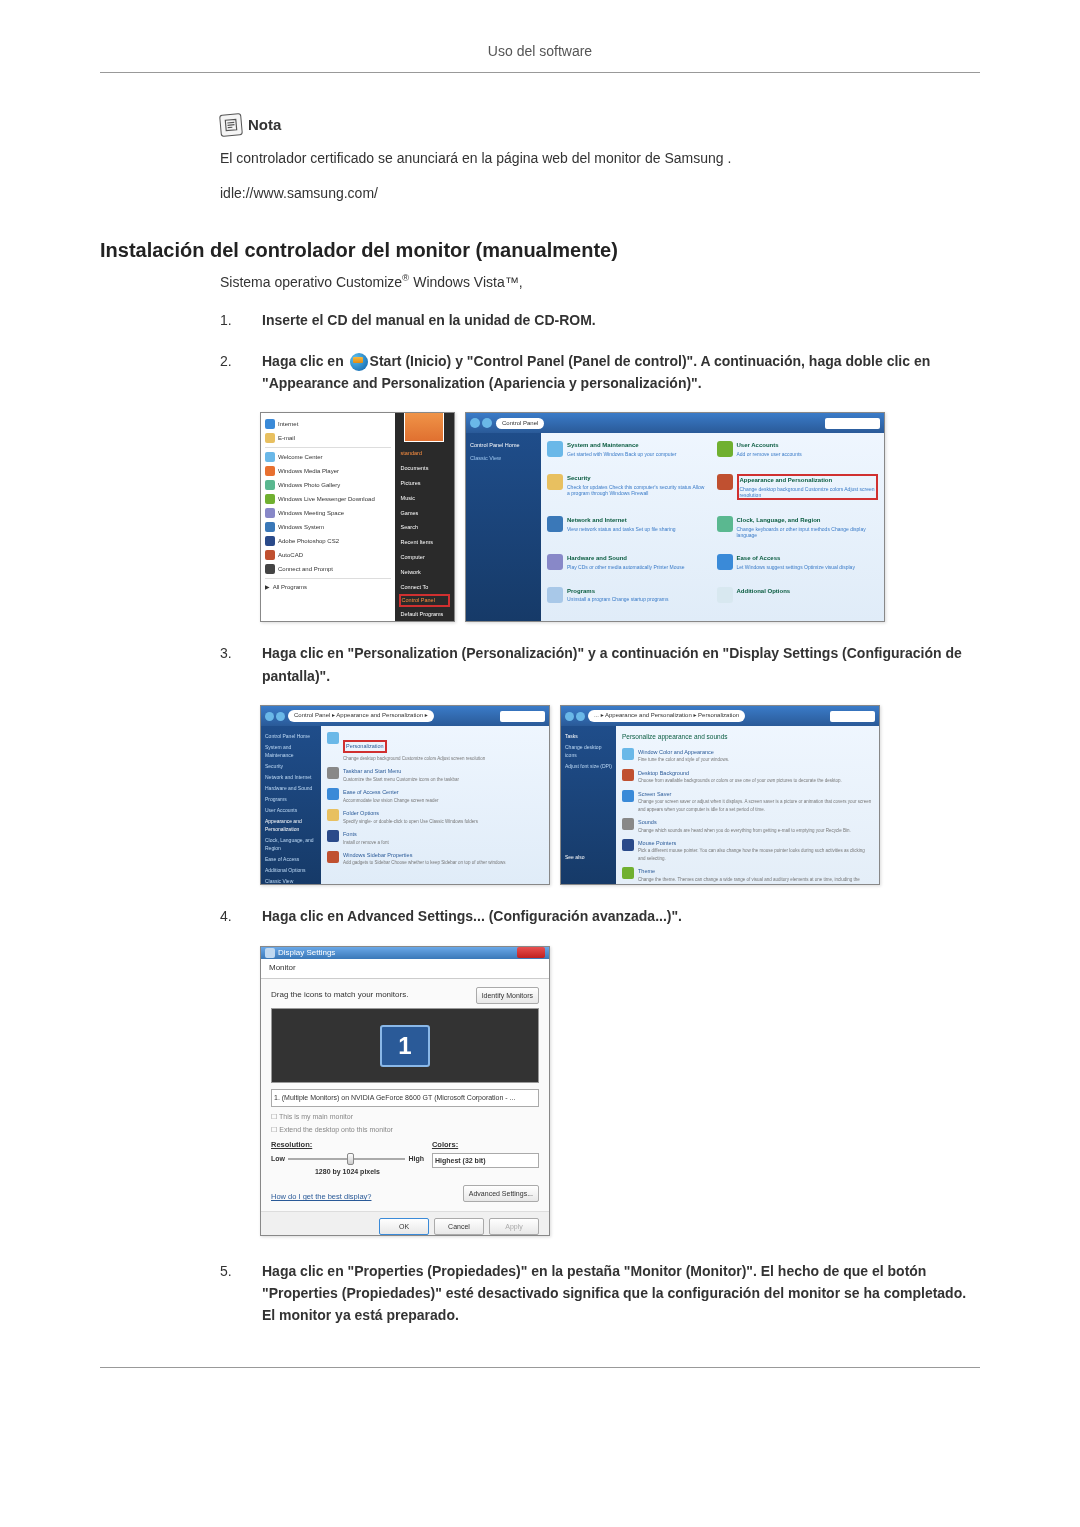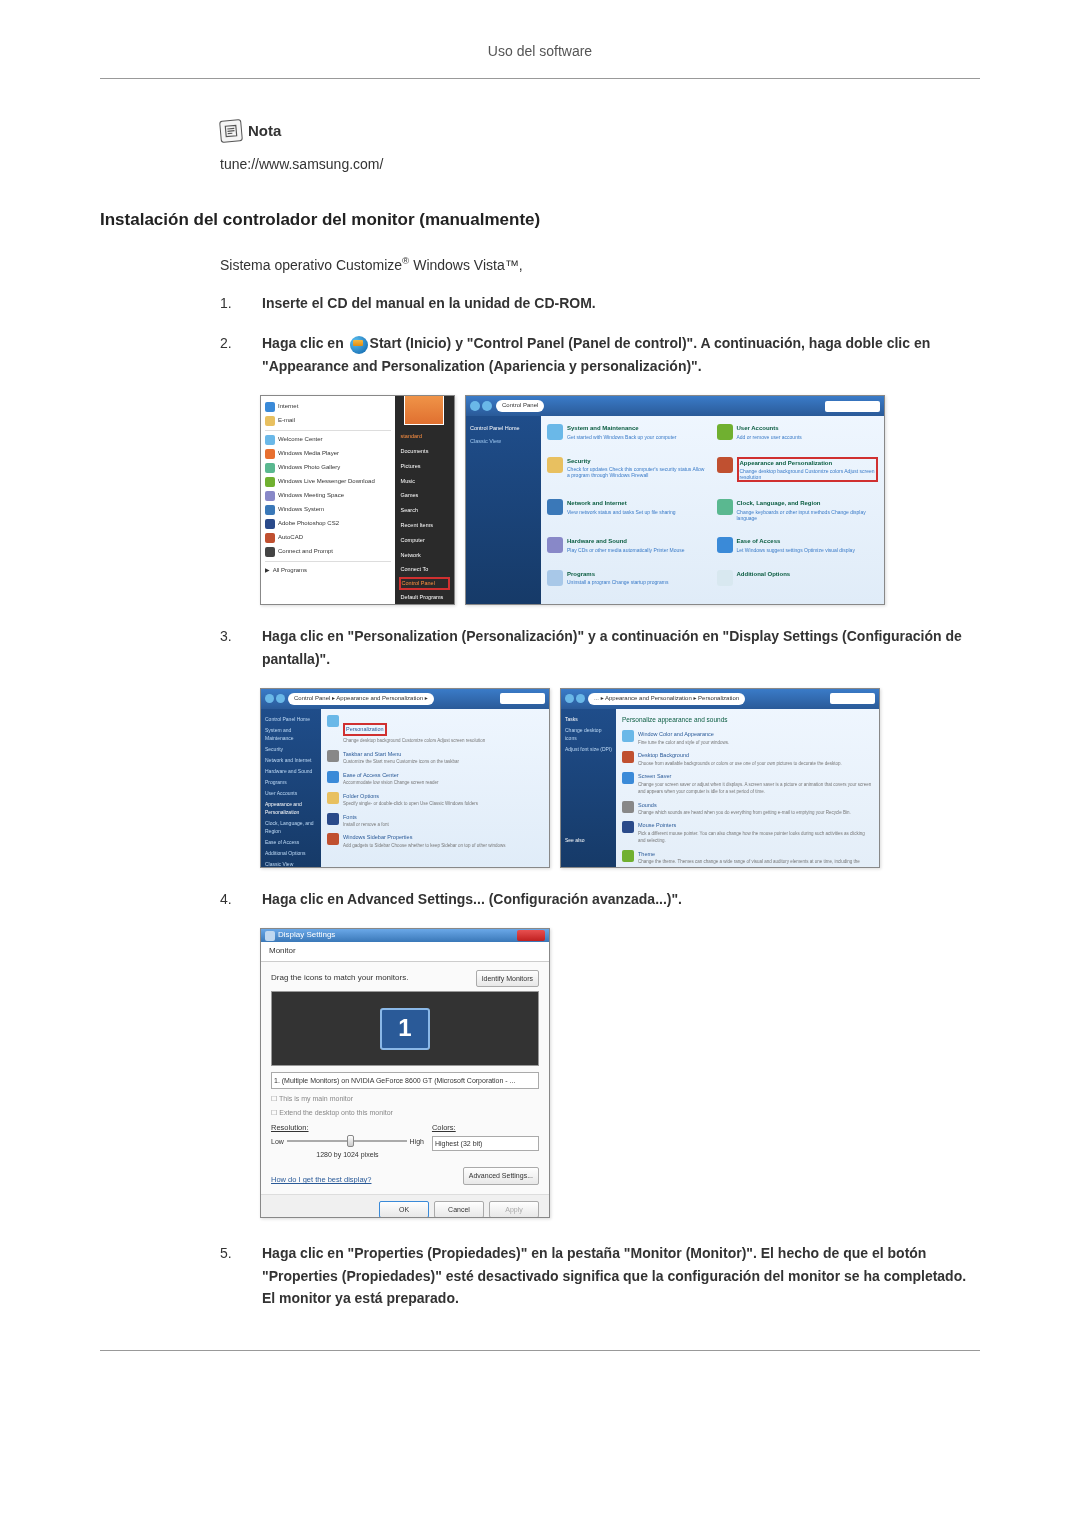--- a/index.html
+++ b/index.html
@@ -14,21 +14,21 @@
       margin: 0 auto;
       padding: 40px 100px;
       color: #333;
       font-size: 14px;
       line-height: 1.6;
     }
     .header-title {
       text-align: center;
       font-size: 14px;
       color: #555;
-      padding-bottom: 16px;
+      padding-bottom: 10px;
       border-bottom: 1px solid #999;
       margin-bottom: 40px;
     }
     .note-section {
       margin-left: 120px;
       margin-bottom: 30px;
       margin-top: 36px;
     }
     .note-header {
       display: flex;
@@ -53,24 +53,24 @@
     }
     .note-label {
       font-weight: bold;
       font-size: 15px;
     }
     .note-body p {
       margin-bottom: 12px;
       font-size: 14px;
     }
     .section-heading {
-      font-size: 17px;
+      font-size: 20px;
       font-weight: bold;
       color: #222;
-      margin-bottom: 20px;
+      margin-bottom: 4px;
       margin-top: 10px;
     }
     .indent-block {
       margin-left: 120px;
     }
     .os-line {
       margin-bottom: 16px;
     }
     .step-list {
       list-style: none;
@@ -382,20 +382,21 @@
       margin-bottom: 2px;
     }
     .ds-slider-row {
       display: flex;
       justify-content: space-between;
       margin-top: 4px;
       gap: 8px;
     }
     .ds-slider-col {
       flex: 1;
+      font-weight: bold;
     }
     .ds-lbl {
       font-size: 7.5px;
       text-decoration: underline;
       color: #333;
     }
     .ds-slider {
       display: flex;
       align-items: center;
       gap: 3px;
@@ -461,21 +462,22 @@
 <div class="note-section">
   <div class="note-header">
     <span class="note-icon">
       <svg viewBox="0 0 24 24">
           <path d="M3 3 L21 3 L21 21 L3 21 Z M6 8 L18 8 M6 12 L18 12 M6 16 L14 16" stroke="#555" stroke-width="2" fill="none"></path>
         </svg>
     </span>
     <span class="note-label">Nota</span>
   </div>
   <div class="note-body">
-    <p>tune://www.samsung.com/</p>
+    <p>El controlador certificado se anunciará en la página web del monitor de Samsung .</p>
+    <p>idle://www.samsung.com/</p>
   </div>
 </div>
 
 <div class="section-heading">Instalación del controlador del monitor (manualmente)</div>
 
 <div class="indent-block">
   <p class="os-line">
     <span>Sistema operativo Customize</span><sup>®</sup><span> Windows Vista</span><span>™</span><span>,</span>
   </p>
 

